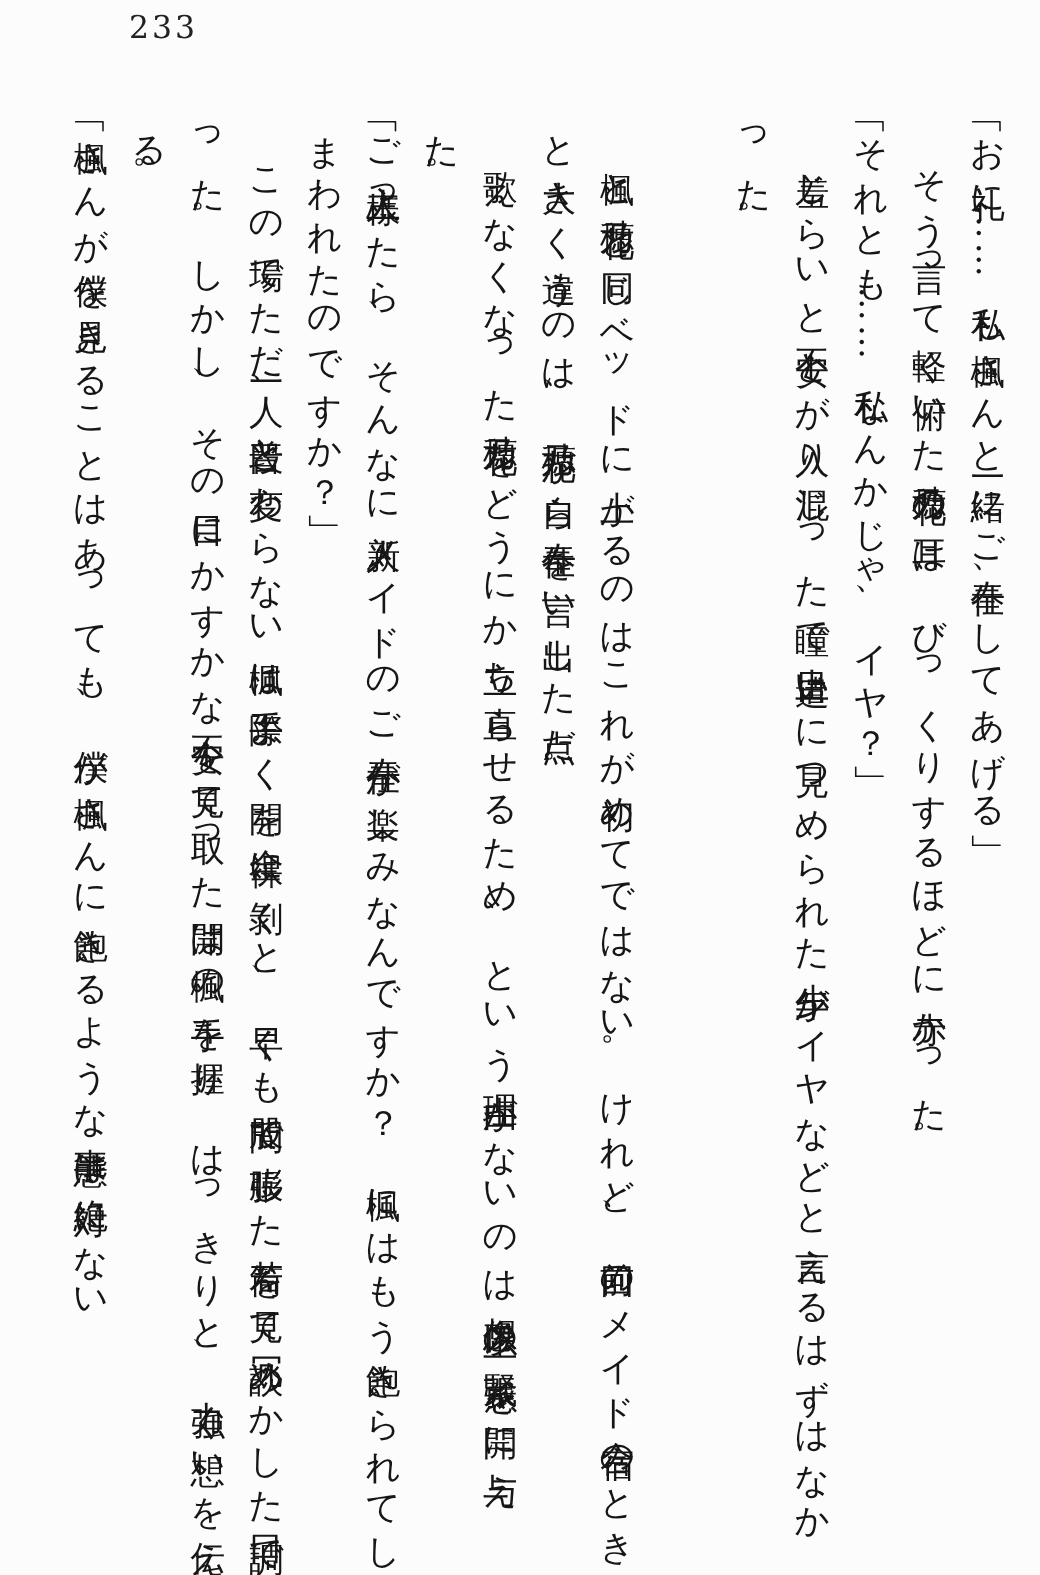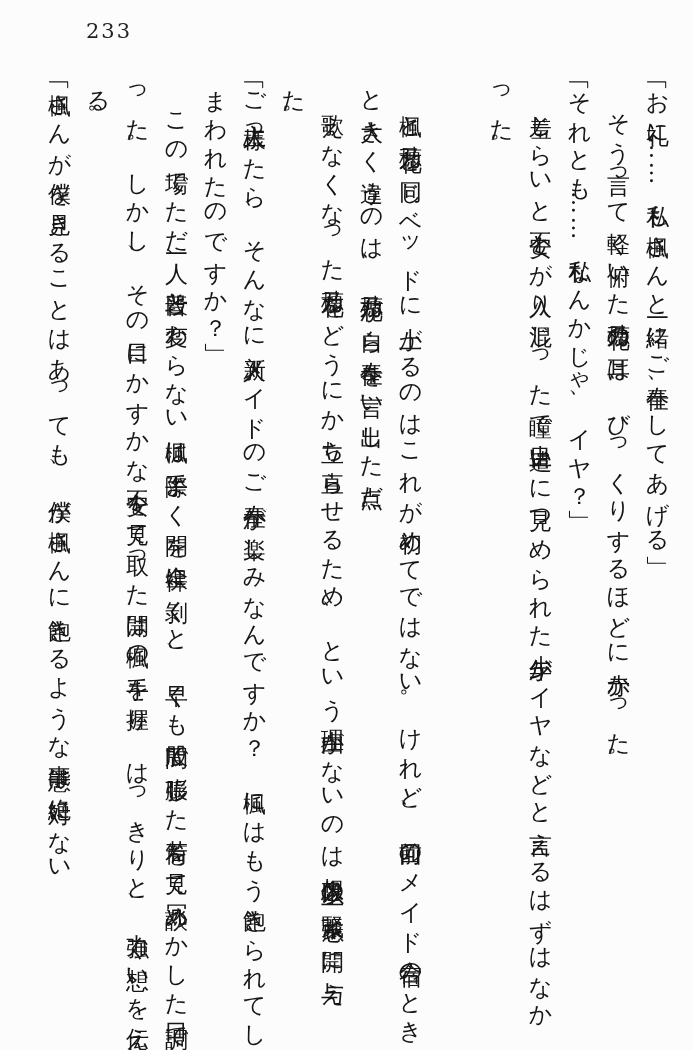--- a/index.html
+++ b/index.html
@@ -11,21 +11,21 @@
     position: relative;
     width: 693px;
     height: 1050px;
     background: #fcfcfc;
     overflow: hidden;
     font-family: "DejaVu Serif", "Liberation Serif", serif;
     color: #161616;
   }
   .page-number {
     position: absolute;
-    top: 19px;
+    top: 6px;
     left: 86px;
     font-size: 21px;
     letter-spacing: 2px;
     color: #222222;
   }
   .text-block {
     position: absolute;
     top: 74px;
     right: 16px;
     height: 972px;

